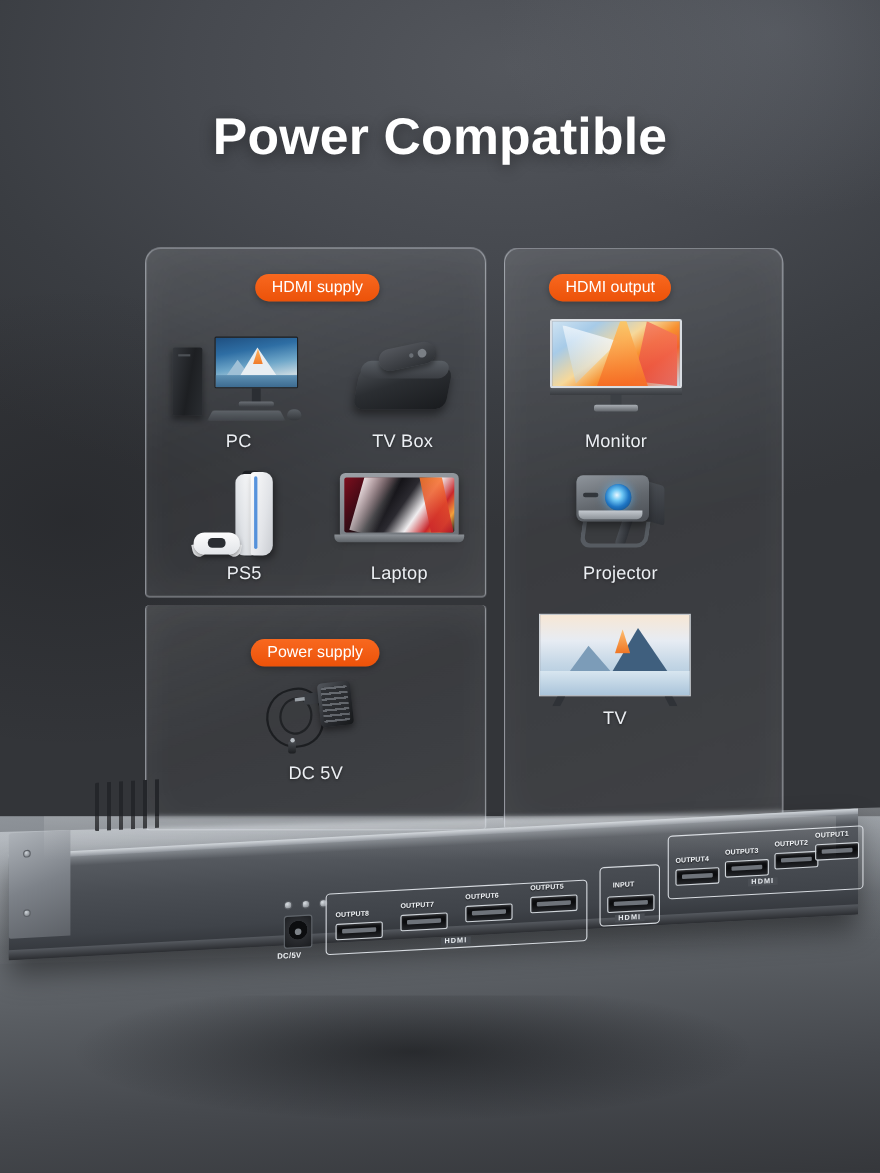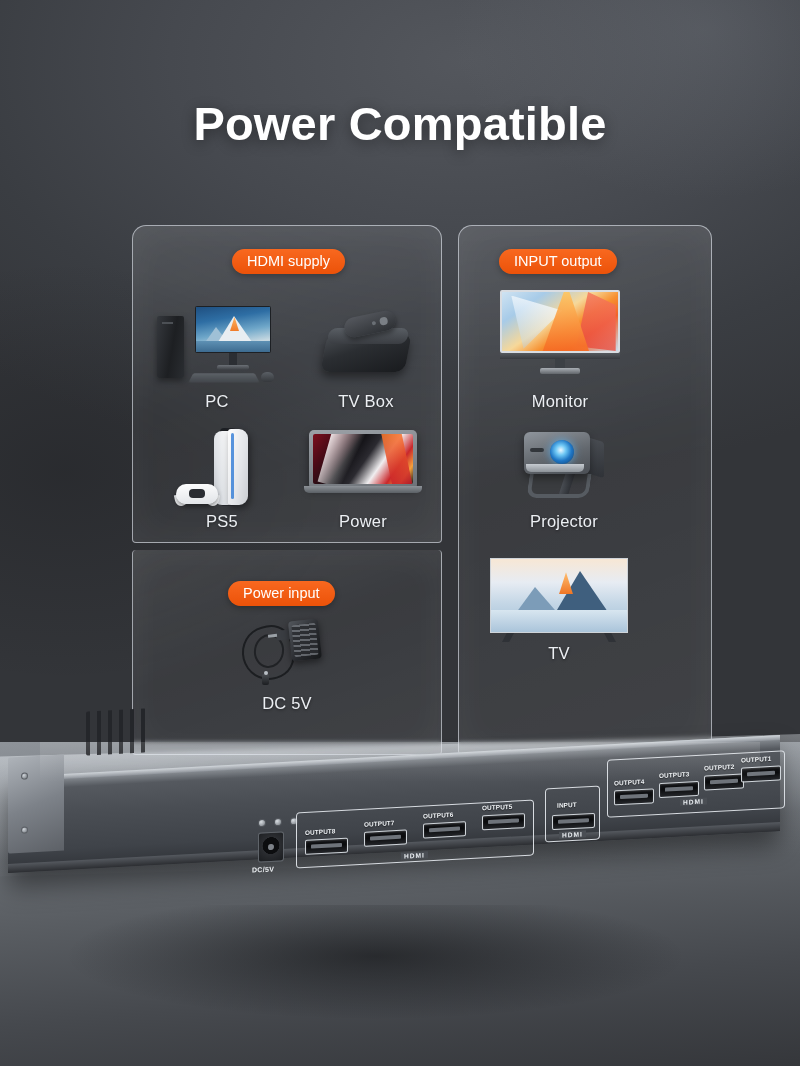--- a/index.html
+++ b/index.html
@@ -440,22 +440,22 @@
 <div class="floor-sheen"></div>
 <div class="floor-shadow"></div>
 
 <div class="title">Power Compatible</div>
 
 <div class="panel" id="panel-input"></div>
 <div class="panel" id="panel-power"></div>
 <div class="panel" id="panel-output"></div>
 
 <div class="badge" id="badge-hdmi-input">HDMI supply</div>
-<div class="badge" id="badge-hdmi-output">INPUT output</div>
-<div class="badge" id="badge-power">Power input</div>
+<div class="badge" id="badge-hdmi-output">HDMI output</div>
+<div class="badge" id="badge-power">Power supply</div>
 
 <div class="art" id="art-pc">
   <div class="tower"></div>
   <div class="mon-screen">
       <div class="peak2"></div>
       <div class="peak"></div>
       <div class="sun"></div>
       <div class="base-snow"></div>
     </div>
   <div class="mon-neck"></div>
@@ -484,21 +484,21 @@
     </div>
 </div>
 <div class="dev-label" style="left:162px; top:512px;">PS5</div>
 
 <div class="art" id="art-laptop">
   <div class="lap-lid">
       <div class="lap-screen"></div>
     </div>
   <div class="lap-base"></div>
 </div>
-<div class="dev-label" style="left:303px; top:512px;">Power</div>
+<div class="dev-label" style="left:303px; top:512px;">Laptop</div>
 
 <div class="art" id="art-monitor">
   <div class="om-screen">
       <div class="pet2"></div>
       <div class="pet3"></div>
       <div class="pet1"></div>
     </div>
   <div class="om-chin"></div>
     <div class="om-neck"></div>
     <div class="om-foot"></div>

